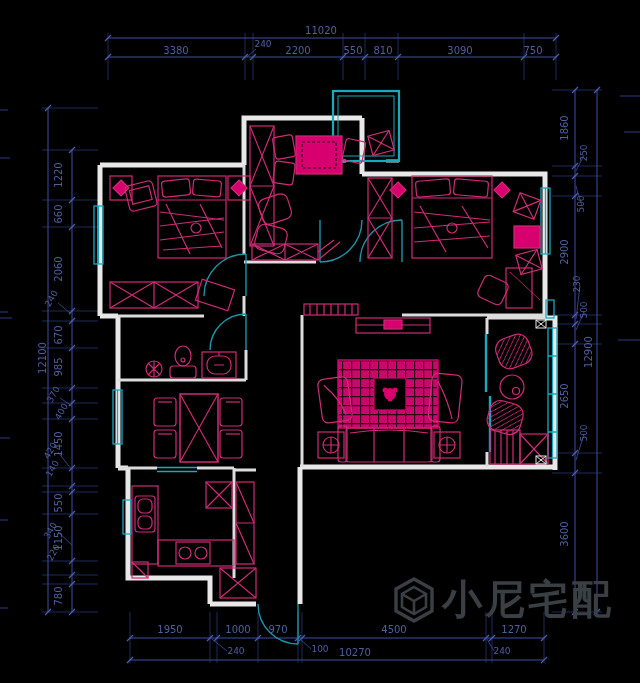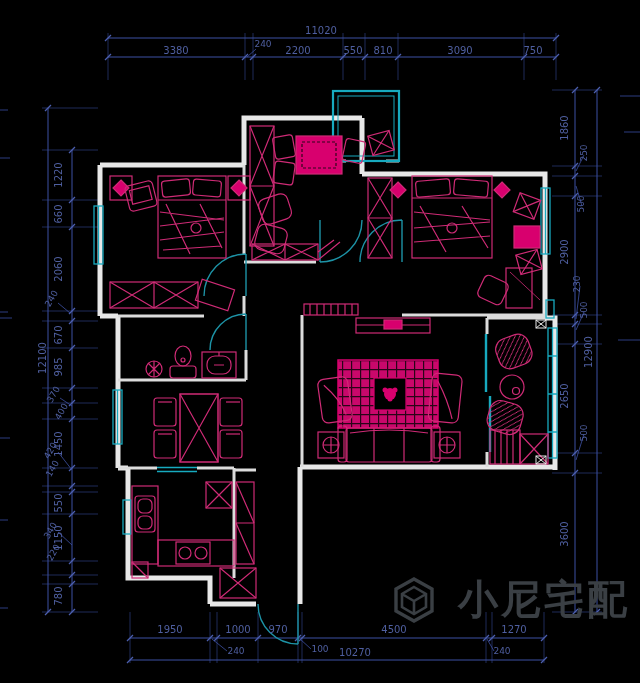--- a/index.html
+++ b/index.html
@@ -2,21 +2,21 @@
 <html><head>
 <meta charset="utf-8">
 <style>
   html,body{margin:0;padding:0;background:#000;}
   .stage{position:relative;width:640px;height:683px;background:#000;overflow:hidden;
          font-family:"DejaVu Sans",sans-serif;}
   svg{display:block;}
   text{font-family:"DejaVu Sans",sans-serif;}
   .dim{fill:#4f5fa0;font-size:10px;}
   .dimsmall{fill:#4f5fa0;font-size:9px;}
-  .watermark{position:absolute;left:390px;top:572px;display:flex;align-items:center;gap:20px;
+  .watermark{position:absolute;left:390px;top:572px;display:flex;align-items:center;gap:4px;
              color:#3a3f44;}
   .watermark .wm-text{font-size:40px;font-weight:bold;letter-spacing:3px;color:#3a3f44;}
 </style>
 </head>
 <body>
 
 <div class="stage">
 <svg width="640" height="683" viewBox="0 0 640 683">
   <defs>
     <pattern id="carpetGrid" width="9" height="9" patternUnits="userSpaceOnUse">

